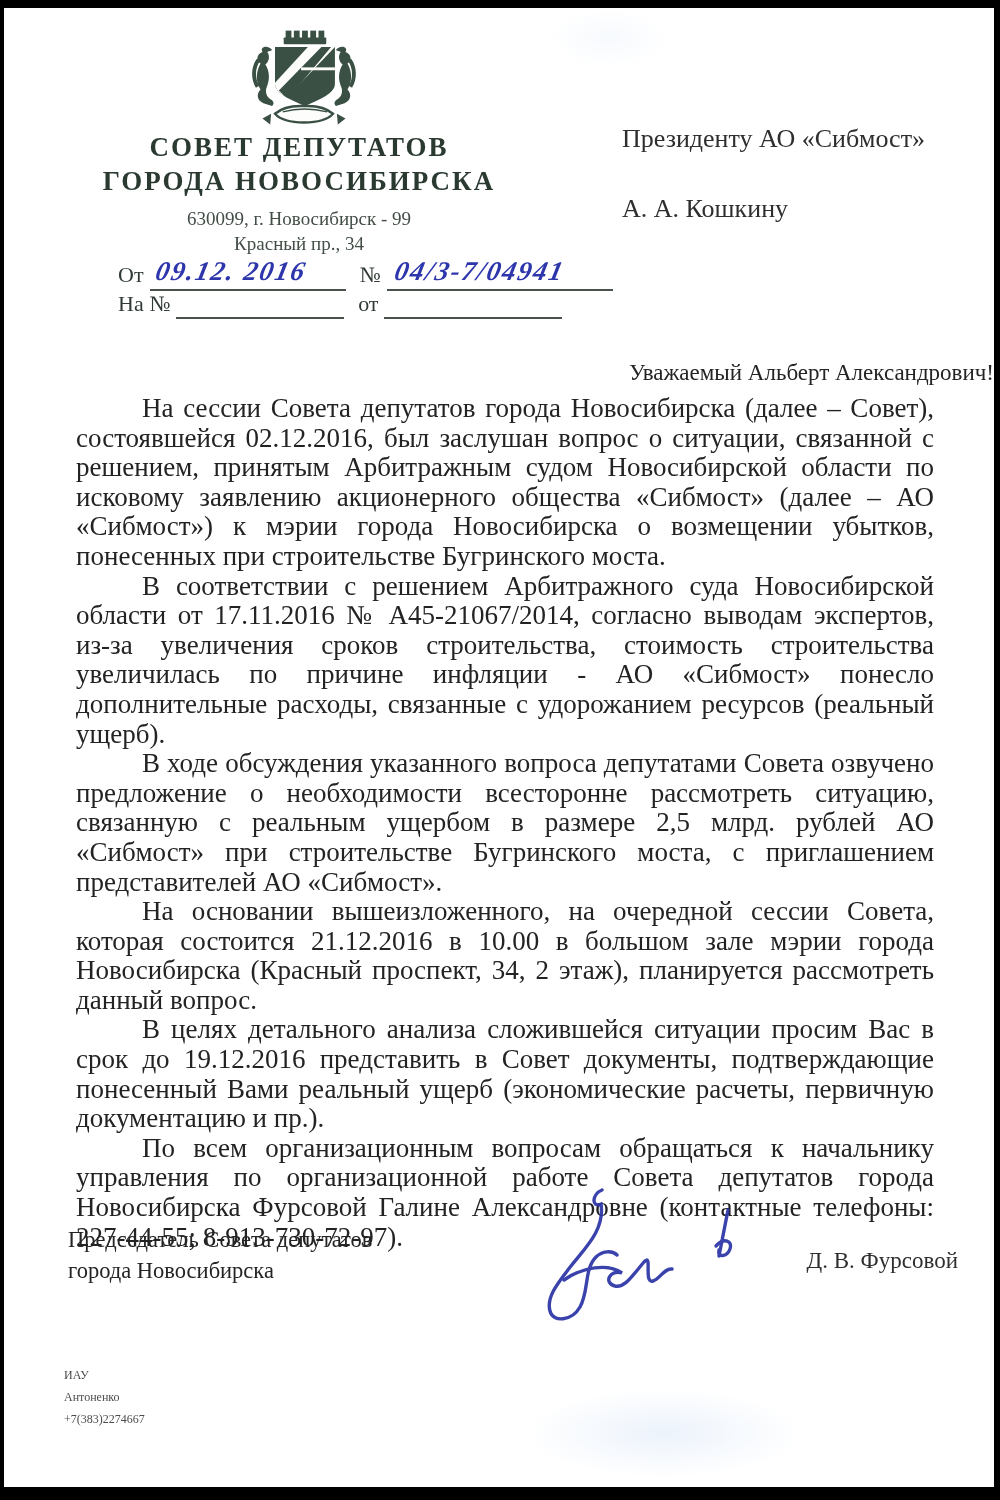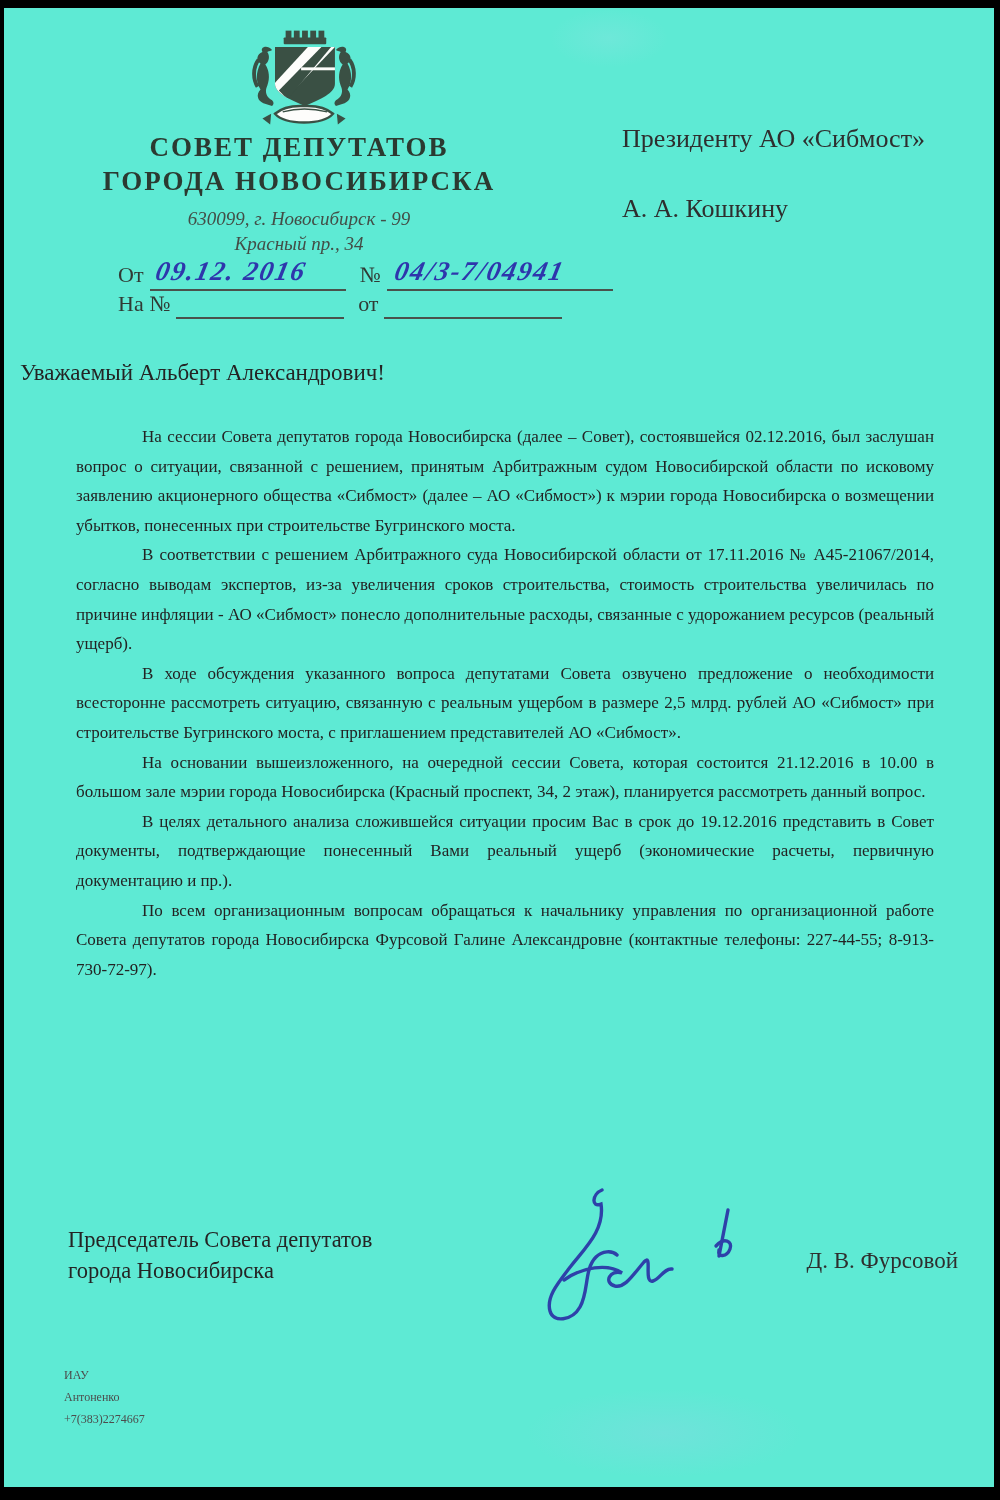--- a/index.html
+++ b/index.html
@@ -6,36 +6,36 @@
   body{
     width:1000px;height:1500px;
     background:#000;
     position:relative;
     font-family:"Liberation Serif","DejaVu Serif",serif;
     overflow:hidden;
   }
   .page{
     position:absolute;
     left:4px;top:8px;right:6px;bottom:13px;
-    background:#5eead4;
+    background:#ffffff;
     color:#262626;
     padding-left:8px;
   }
   
   .emblem{position:absolute;left:242px;top:20px;}
   .org-block{
     position:absolute;left:90px;top:122px;width:410px;
     text-align:center;
   }
   .org-line{
     font-size:27px;font-weight:bold;letter-spacing:2px;
     line-height:34px;color:#2b3a31;
   }
   .addr-block{margin-top:8px;}
-  .addr-line{font-size:19px;line-height:25px;color:#434e47;font-style:italic;}
+  .addr-line{font-size:19px;line-height:25px;color:#434e47;}
   .phone-glyph{font-family:"DejaVu Sans",sans-serif;font-size:17px;color:#2b3a31;margin-right:4px;}
   
   .recipient{position:absolute;left:618px;top:116px;font-size:26px;color:#2e2e2e;}
   .recipient .r2{margin-top:40px;}
   
   .ref-block{position:absolute;left:114px;top:250px;font-size:22px;color:#303a34;}
   .ref-row{height:33px;white-space:nowrap;}
   .blank{
     display:inline-block;border-bottom:2px solid #4a524c;
     vertical-align:baseline;position:relative;
@@ -48,25 +48,25 @@
   }
   .w-date{width:190px;padding-left:6px;}
   .w-num{width:218px;padding-left:8px;}
   .w-b1{width:168px;}
   .w-b2{width:178px;}
   .ref-label{margin-right:6px;}
   .ref-label.mid{margin-left:14px;}
   
   .salutation{
     position:absolute;left:0;right:0;top:352px;
-    text-align:left;font-size:23px;color:#242424;margin-left:16px;
+    text-align:right;font-size:23px;color:#242424;
   }
   .body-text{
-    position:absolute;left:72px;top:414px;width:858px;
-    font-size:17px;line-height:29.6px;text-align:justify;color:#232323;
+    position:absolute;left:72px;top:386px;width:858px;
+    font-size:27px;line-height:29.6px;text-align:justify;color:#232323;
   }
   .body-text p{margin:0;text-indent:66px;}
   
   .sig-title{
     position:absolute;left:64px;top:1216px;
     font-size:22.5px;line-height:31px;color:#242424;
   }
   .sig-name{
     position:absolute;right:36px;top:1240px;
     font-size:23px;color:#2e2e2e;

